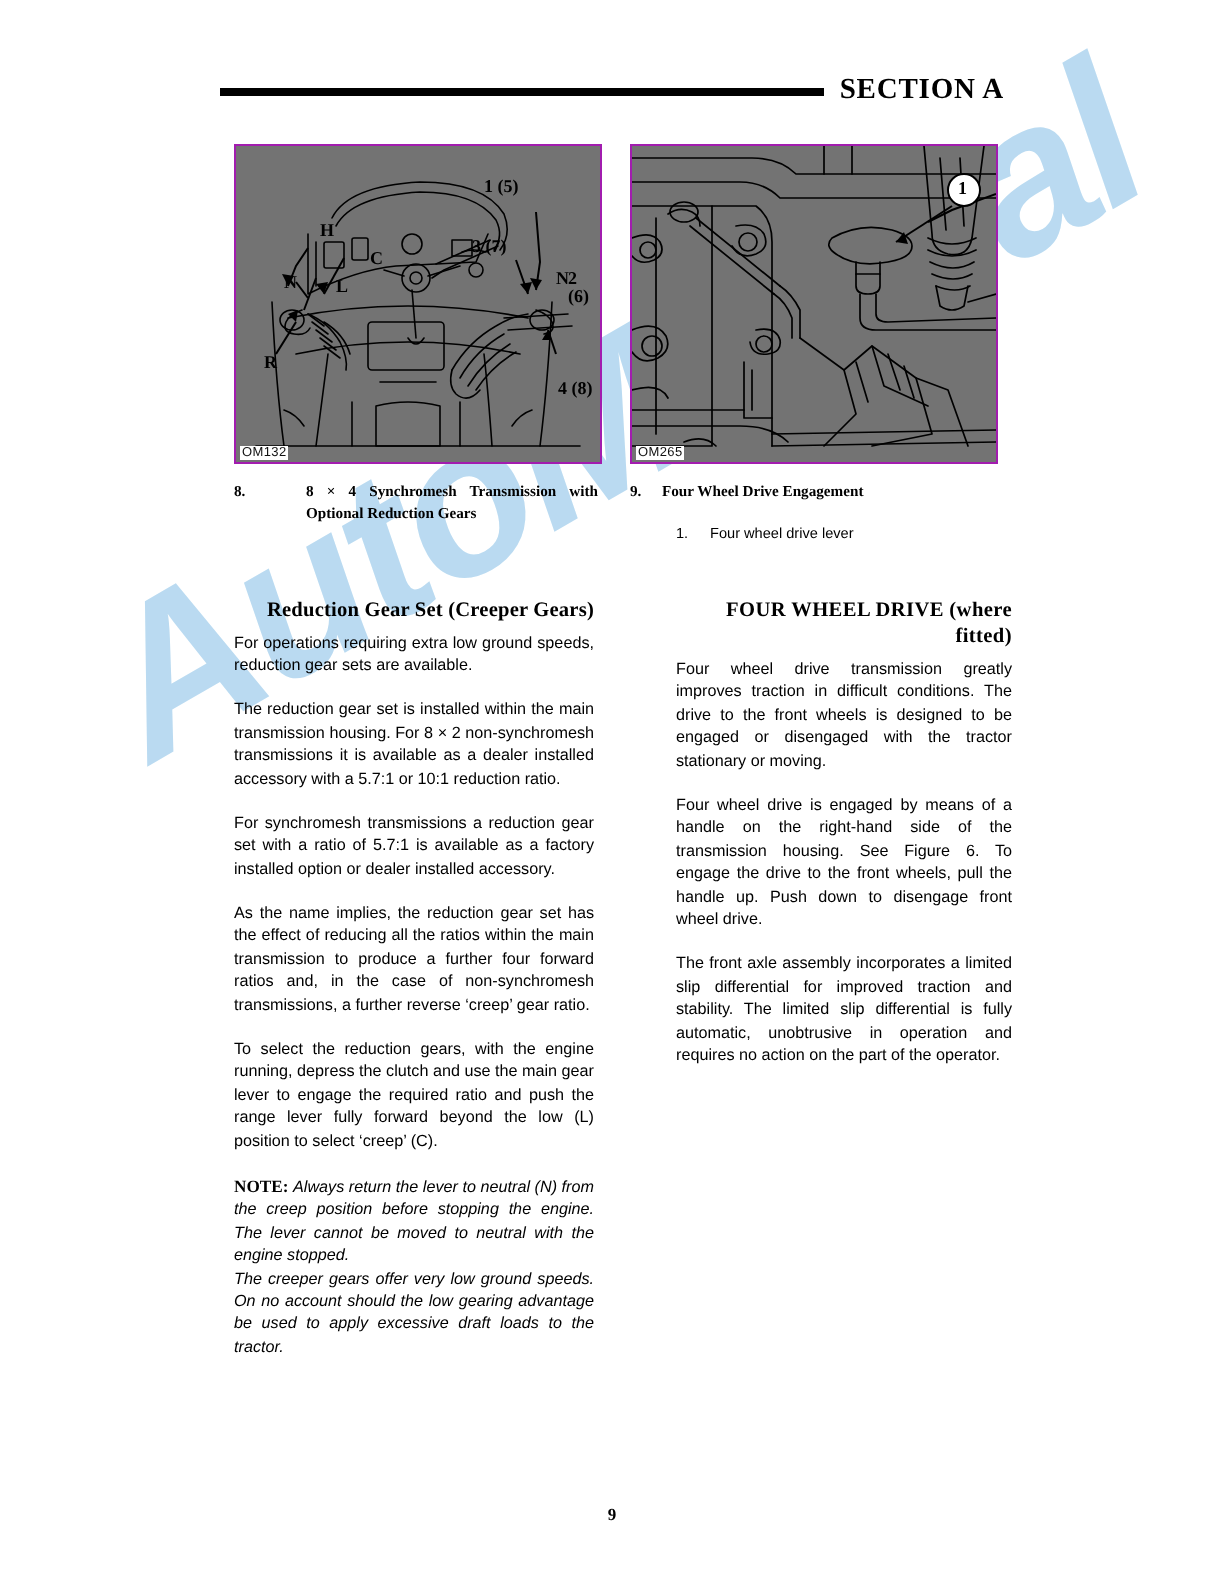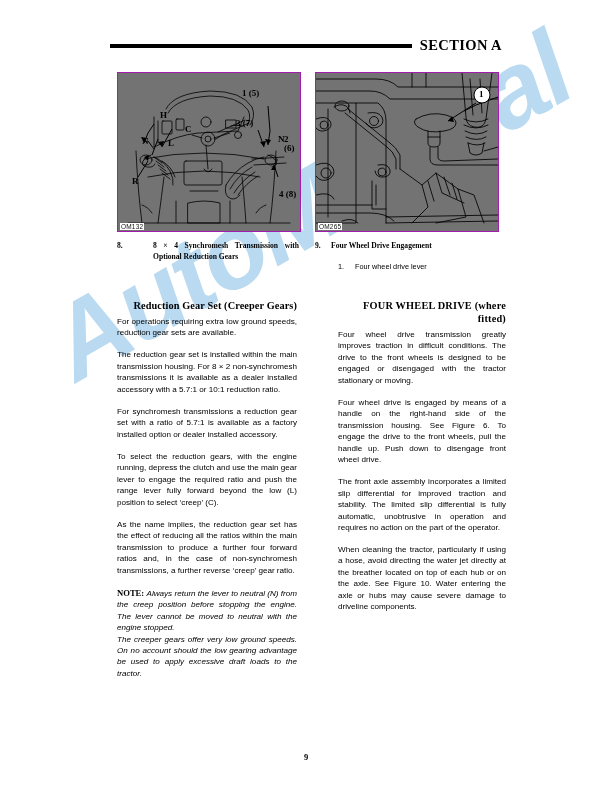--- a/index.html
+++ b/index.html
@@ -414,32 +414,31 @@
       <span class="item-num">1.</span>
       <span>Four wheel drive lever</span>
     </div>
   </div>
 
   <div class="col col-left">
     <h2>Reduction Gear Set (Creeper Gears)</h2>
     <p>For operations requiring extra low ground speeds, reduction gear sets are available.</p>
     <p>The reduction gear set is installed within the main transmission housing. For 8 × 2 non-synchromesh transmissions it is available as a dealer installed accessory with a 5.7:1 or 10:1 reduction ratio.</p>
     <p>For synchromesh transmissions a reduction gear set with a ratio of 5.7:1 is available as a factory installed option or dealer installed accessory.</p>
+    <p>As the name implies, the reduction gear set has the effect of reducing all the ratios within the main transmission to produce a further four forward ratios and, in the case of non-synchromesh transmissions, a further reverse ‘creep’ gear ratio.</p>
     <p>To select the reduction gears, with the engine running, depress the clutch and use the main gear lever to engage the required ratio and push the range lever fully forward beyond the low (L) position to select ‘creep’ (C).</p>
-    <p>As the name implies, the reduction gear set has the effect of reducing all the ratios within the main transmission to produce a further four forward ratios and, in the case of non-synchromesh transmissions, a further reverse ‘creep’ gear ratio.</p>
     <p class="note tight"><span class="note-label">NOTE:</span> <span class="ital">Always return the lever to neutral (N) from the creep position before stopping the engine. The lever cannot be moved to neutral with the engine stopped.</span></p>
     <p class="ital">The creeper gears offer very low ground speeds. On no account should the low gearing advantage be used to apply excessive draft loads to the tractor.</p>
   </div>
 
   <div class="col col-right">
     <h2>FOUR WHEEL DRIVE (where fitted)</h2>
     <p>Four wheel drive transmission greatly improves traction in difficult conditions. The drive to the front wheels is designed to be engaged or disengaged with the tractor stationary or moving.</p>
     <p>Four wheel drive is engaged by means of a handle on the right-hand side of the transmission housing. See Figure 6. To engage the drive to the front wheels, pull the handle up. Push down to disengage front wheel drive.</p>
     <p>The front axle assembly incorporates a limited slip differential for improved traction and stability. The limited slip differential is fully automatic, unobtrusive in operation and requires no action on the part of the operator.</p>
-    <p>When cleaning the tractor, particularly if using a hose, avoid directing the water jet directly at the breather located on top of each hub or on the axle. See Figure 10. Water entering the axle or hubs may cause severe damage to driveline components.</p>
   </div>
 
   <div class="watermark">
     <div class="watermark-text">AutoManual</div>
   </div>
 
   <div class="page-number">9</div>
 
 </div>
 

